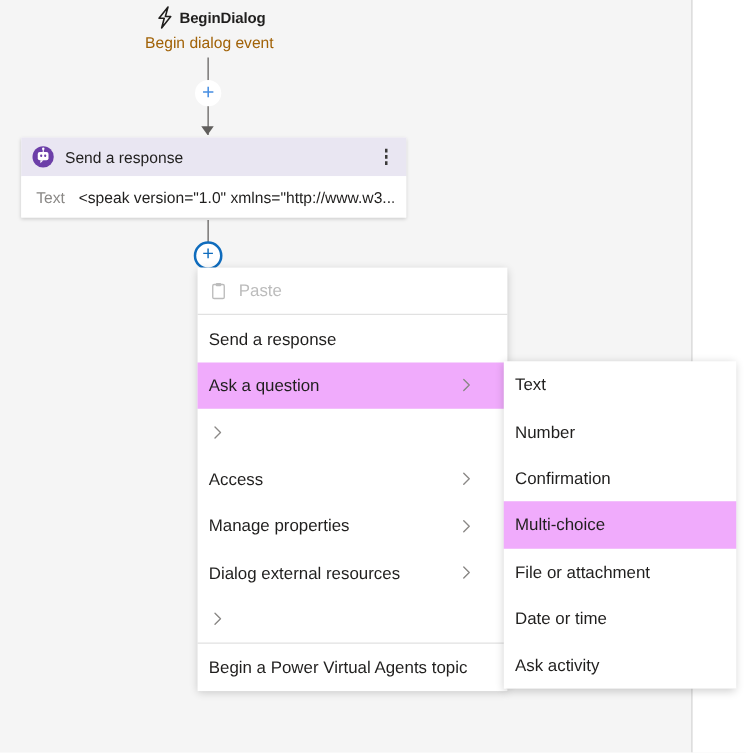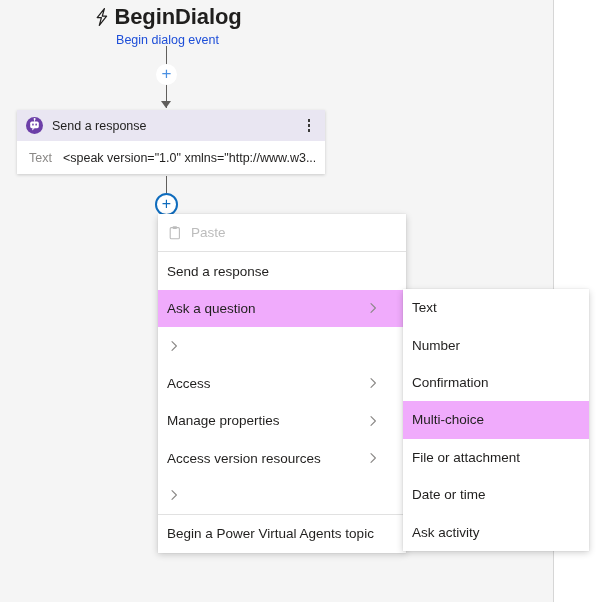--- a/index.html
+++ b/index.html
@@ -39,30 +39,30 @@
     position: absolute;
     left: 0; top: 4px;
     width: 335px;
     text-align: center;
   }
   #trigger-title {
     display: flex;
     align-items: center;
     justify-content: center;
     gap: 3px;
-    font-size: 22px;
+    font-size: 12px;
     font-weight: bold;
     color: #201f1e;
     letter-spacing: -0.1px;
   }
   #trigger-title .bolt { display: block; width: 18px; height: 20px; }
   #trigger-sub {
     margin-top: 3px;
     font-size: 12.5px;
-    color: #1d4ed8;
+    color: #a16207;
   }
 
   
   .conn-line {
     position: absolute;
     left: 166px;
     width: 1px;
     background: #605e5c;
   }
   #conn-a { top: 46px;  height: 62px; }
@@ -306,21 +306,21 @@
     </div>
     <div class="menu-item">
       <span class="label">Manage properties</span>
       <span class="chev">
         <svg viewBox="0 0 14 14" width="14" height="14" fill="none" stroke="currentColor" stroke-width="1.1" stroke-linecap="round" stroke-linejoin="round">
           <path d="M5 2.6 L9.4 7 L5 11.4"></path>
         </svg>
       </span>
     </div>
     <div class="menu-item">
-      <span class="label">Access version resources</span>
+      <span class="label">Dialog external resources</span>
       <span class="chev">
         <svg viewBox="0 0 14 14" width="14" height="14" fill="none" stroke="currentColor" stroke-width="1.1" stroke-linecap="round" stroke-linejoin="round">
           <path d="M5 2.6 L9.4 7 L5 11.4"></path>
         </svg>
       </span>
     </div>
     <div class="menu-item">
       <span class="chev">
         <svg viewBox="0 0 14 14" width="14" height="14" fill="none" stroke="currentColor" stroke-width="1.1" stroke-linecap="round" stroke-linejoin="round">
           <path d="M5 2.6 L9.4 7 L5 11.4"></path>

